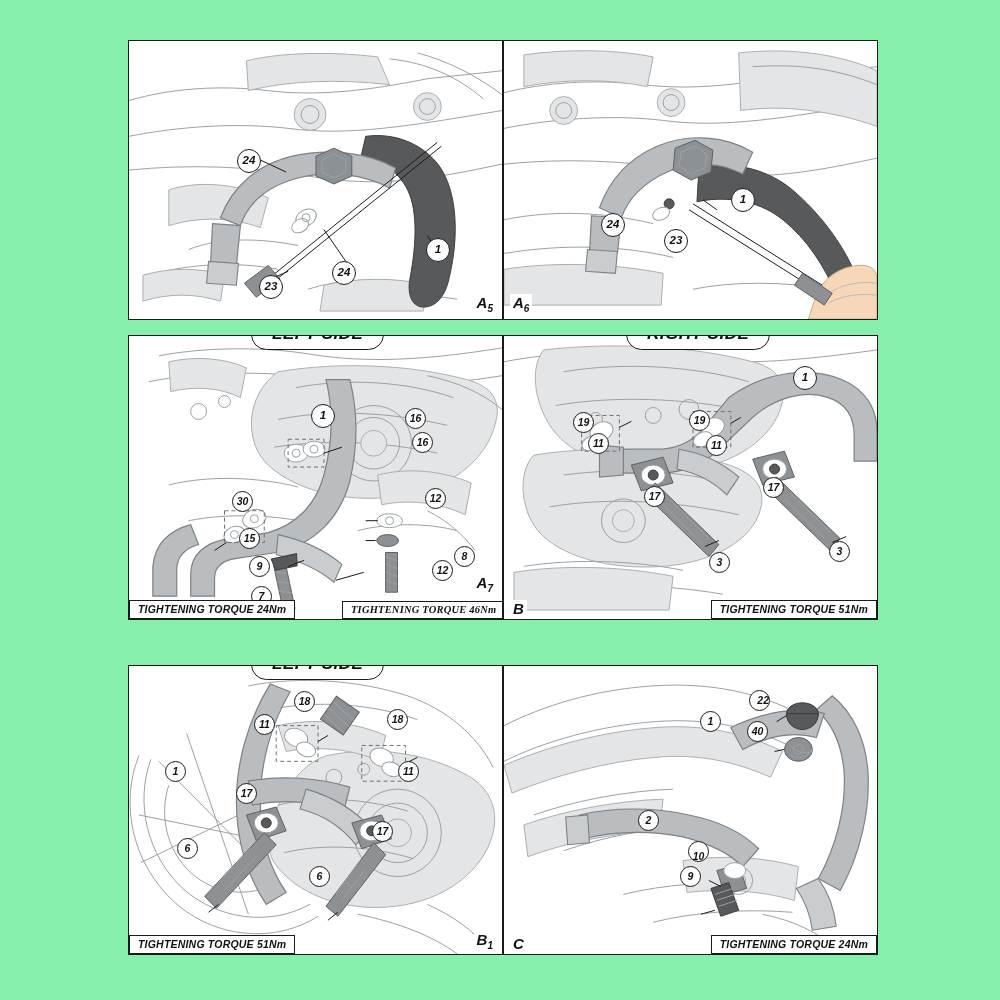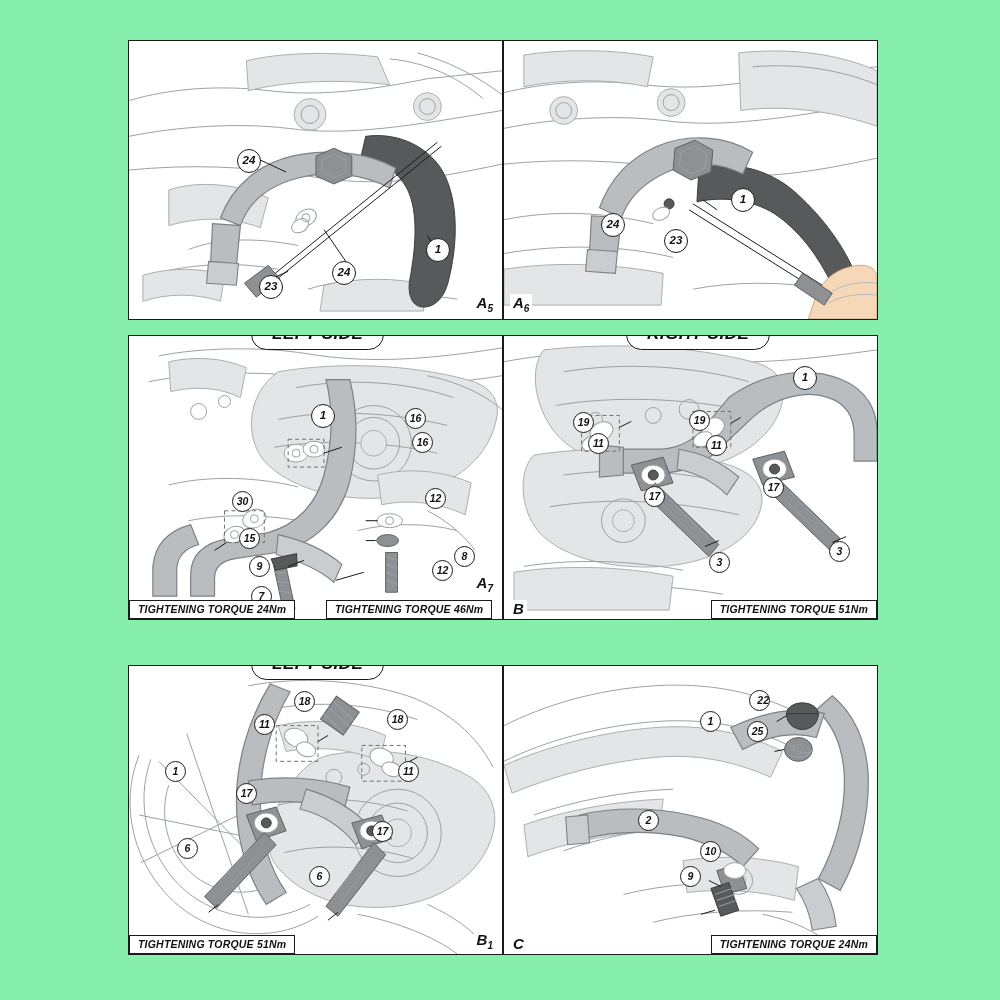--- a/index.html
+++ b/index.html
@@ -316,21 +316,21 @@
     <div class="callout sm" style="left:120px; top:220px;">
         <span>9</span>
       </div>
     <div class="callout sm" style="left:122px; top:250px;">
         <span>7</span>
       </div>
 
     <div class="torque" style="left:0px; bottom:0px;">
       <span>TIGHTENING TORQUE 24Nm</span>
     </div>
-    <div class="torque" style="left:197px; bottom:0px;">
+    <div class="torque" style="left:213px; bottom:0px;font-family:Liberation Serif, serif;">
       <span>TIGHTENING TORQUE 46Nm</span>
     </div>
     <div class="code" style="right:6px; bottom:24px;">
       <span>A</span><sub>7</sub>
     </div>
   </div>
 
   <div class="panel" style="left:503px; top:335px; width:375px; height:285px;">
     <div class="art">
       <svg viewBox="0 0 375 285" preserveAspectRatio="none">
@@ -547,29 +547,29 @@
         <path class="thin" d="M284 50 L274 56"></path>
         <path class="thin" d="M282 84 L272 86"></path>
         <path class="thin" d="M218 222 L206 216"></path>
         <path class="thin" d="M212 246 L198 250"></path>
       </svg>
     </div>
     <div class="callout sm" style="left:245px; top:24px;justify-content:flex-end;">
         <span>22</span>
       </div>
     <div class="callout sm" style="left:243px; top:55px;">
-        <span>25</span>
+        <span>40</span>
       </div>
     <div class="callout sm" style="left:196px; top:45px;">
         <span>1</span>
       </div>
     <div class="callout sm" style="left:134px; top:144px;">
         <span>2</span>
       </div>
-    <div class="callout sm" style="left:196px; top:175px;">
+    <div class="callout sm" style="left:184px; top:175px;align-items:flex-end;">
         <span>10</span>
       </div>
     <div class="callout sm" style="left:176px; top:200px;">
         <span>9</span>
       </div>
 
     <div class="torque" style="right:0px; bottom:0px;">
       <span>TIGHTENING TORQUE 24Nm</span>
     </div>
     <div class="code" style="left:6px; bottom:2px;">

